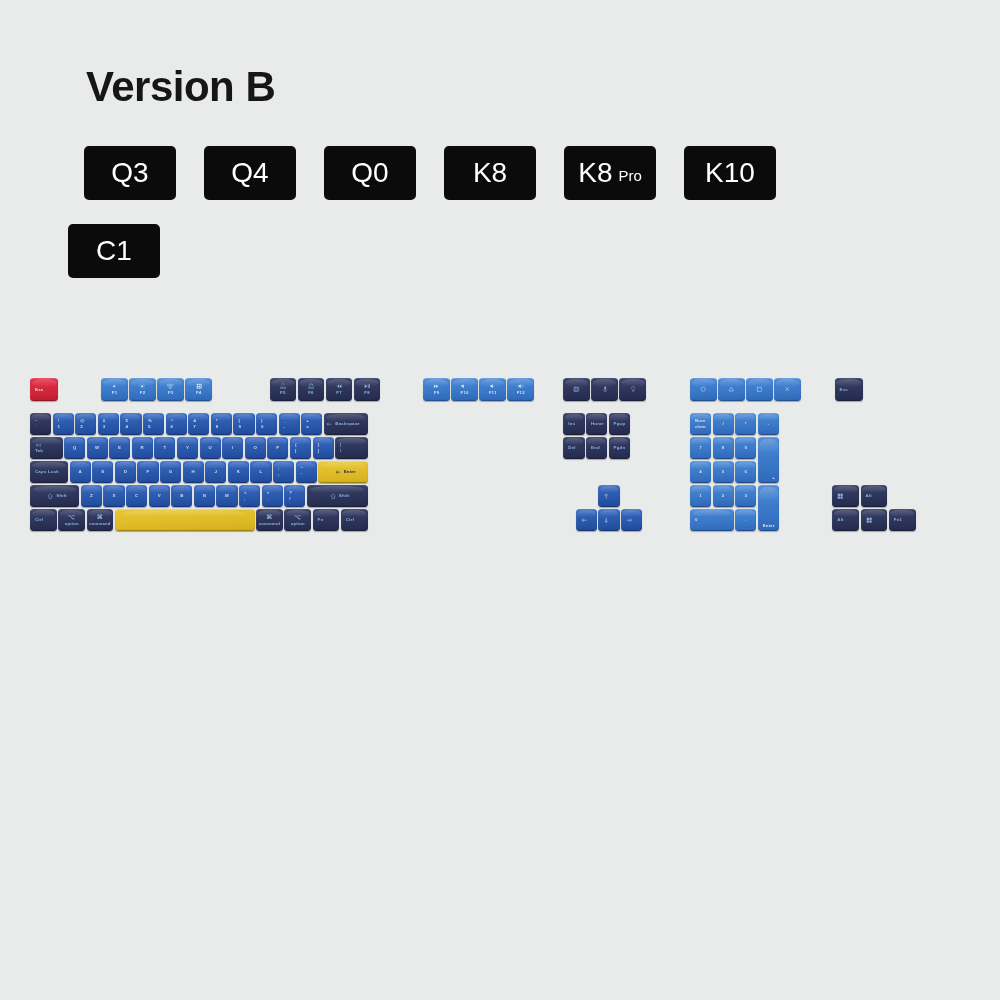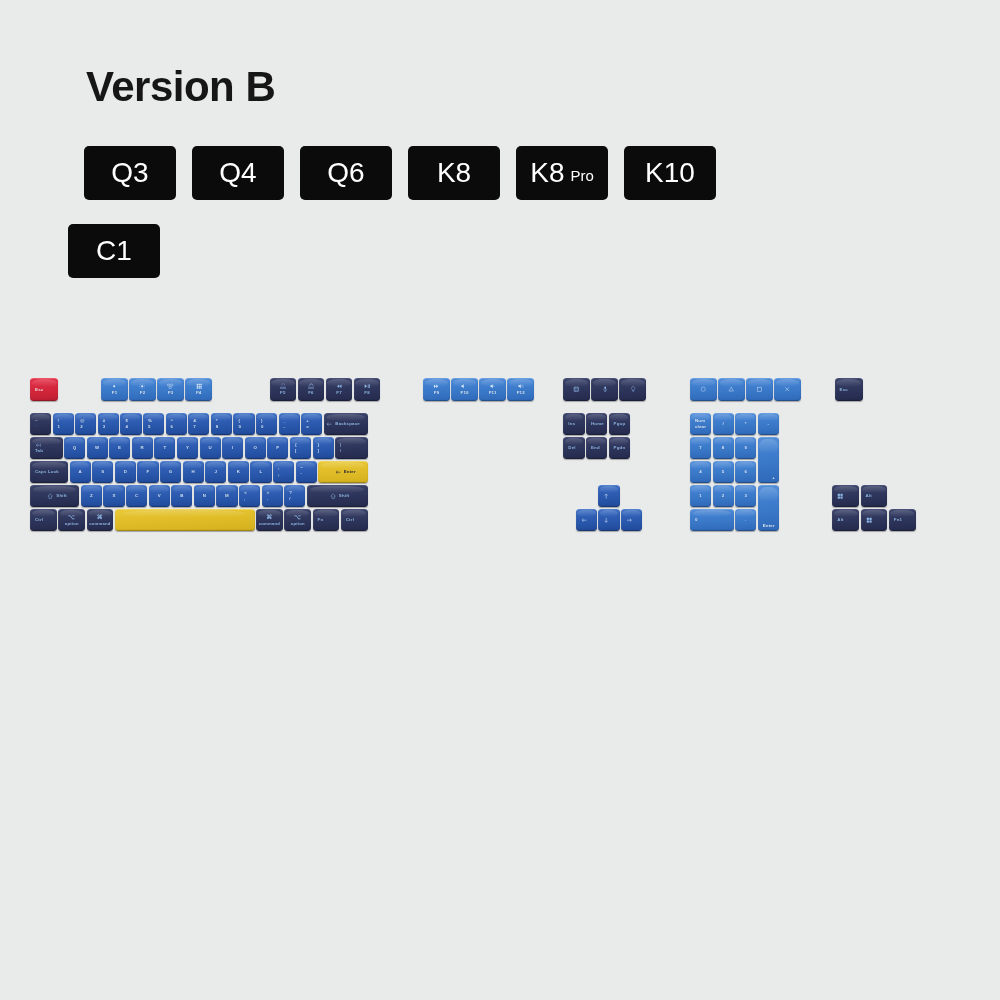--- a/index.html
+++ b/index.html
@@ -10,21 +10,21 @@
     -webkit-font-smoothing:antialiased;
     overflow:hidden;
     position:relative;
   }
   
   #version-title{
     position:absolute;left:86px;top:66px;
     font-size:42px;font-weight:bold;color:#161616;
     letter-spacing:-0.5px;line-height:1;
   }
-  .badge-row{position:absolute;display:flex;gap:16px;text-align:center;}
+  .badge-row{position:absolute;display:flex;gap:28px;text-align:center;}
   #badge-row-1{left:84px;top:146px;}
   #badge-row-2{left:68px;top:224px;}
   .badge{
     background:#0b0b0b;color:#ffffff;
     border-radius:5px;
     height:54px;min-width:92px;
     display:flex;align-items:center;justify-content:center;
     gap:6px;
     font-size:28px;
     padding:0 8px;
@@ -120,21 +120,21 @@
 <div id="version-title">Version B</div>
 
 <div class="badge-row" id="badge-row-1">
   <div class="badge">
       <span>Q3</span>
     </div>
   <div class="badge">
       <span>Q4</span>
     </div>
   <div class="badge">
-      <span>Q6</span>
+      <span>Q0</span>
     </div>
   <div class="badge">
       <span>K8</span>
     </div>
   <div class="badge">
       <span>K8</span>
       <span class="sub">Pro</span>
     </div>
   <div class="badge">
       <span>K10</span>

